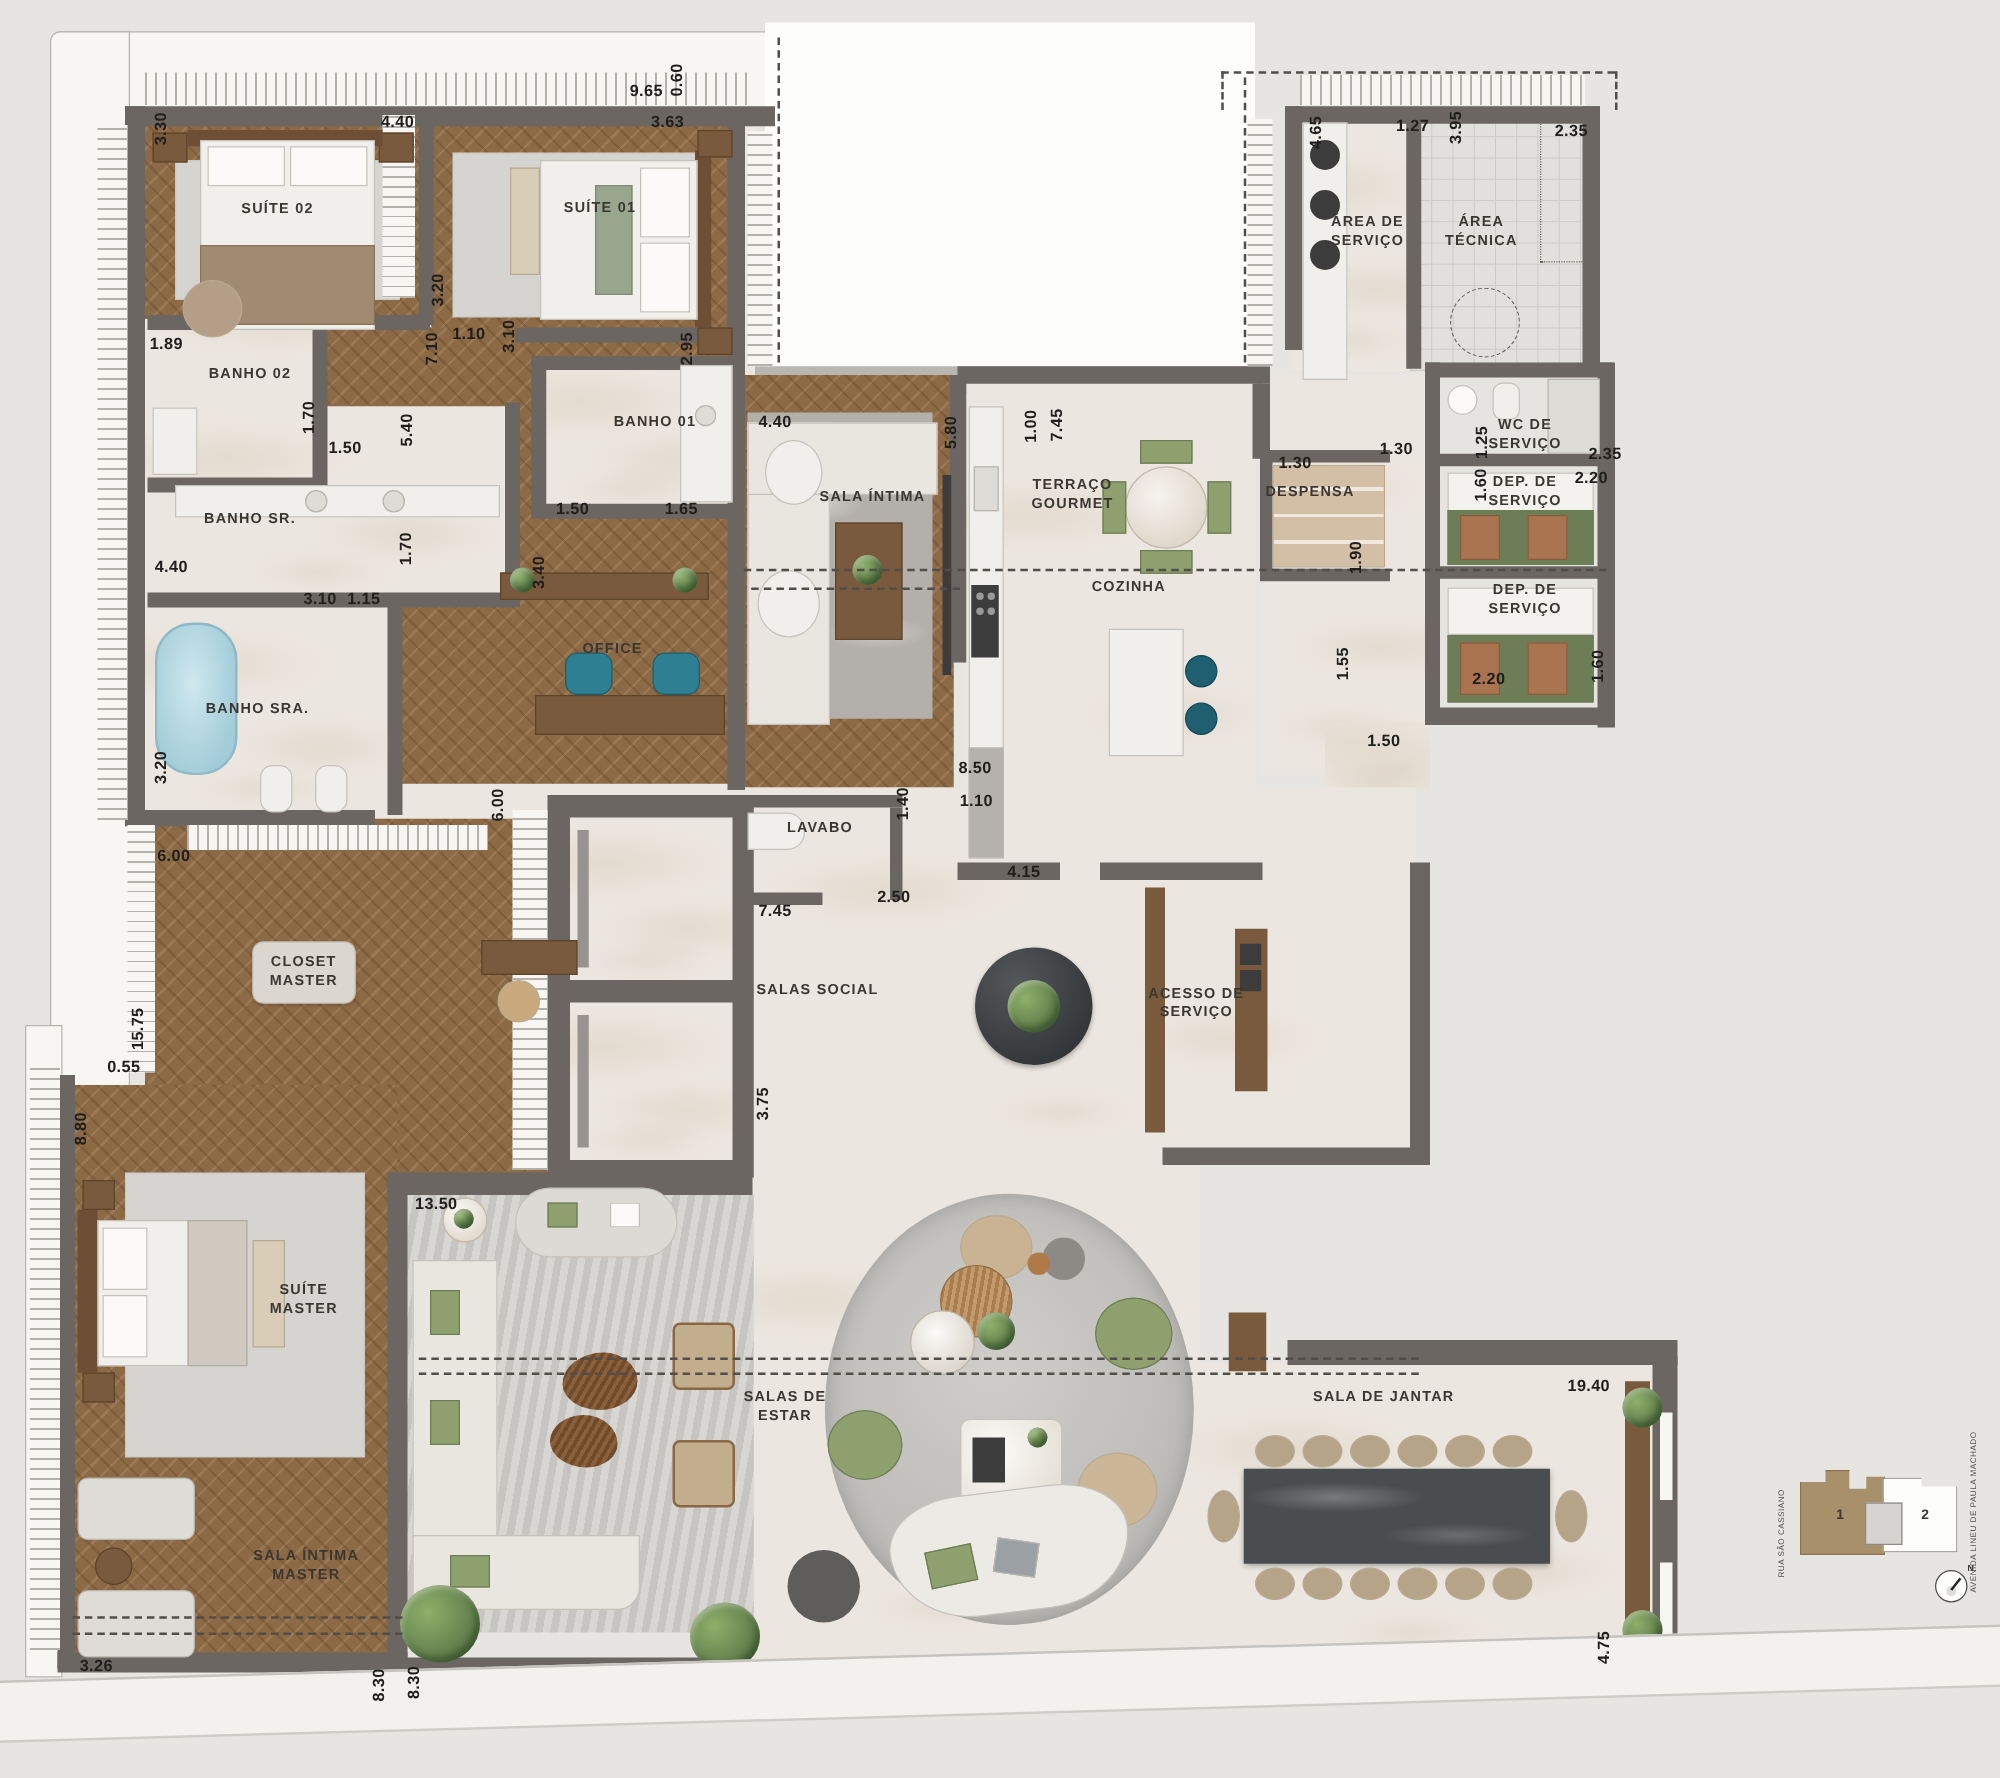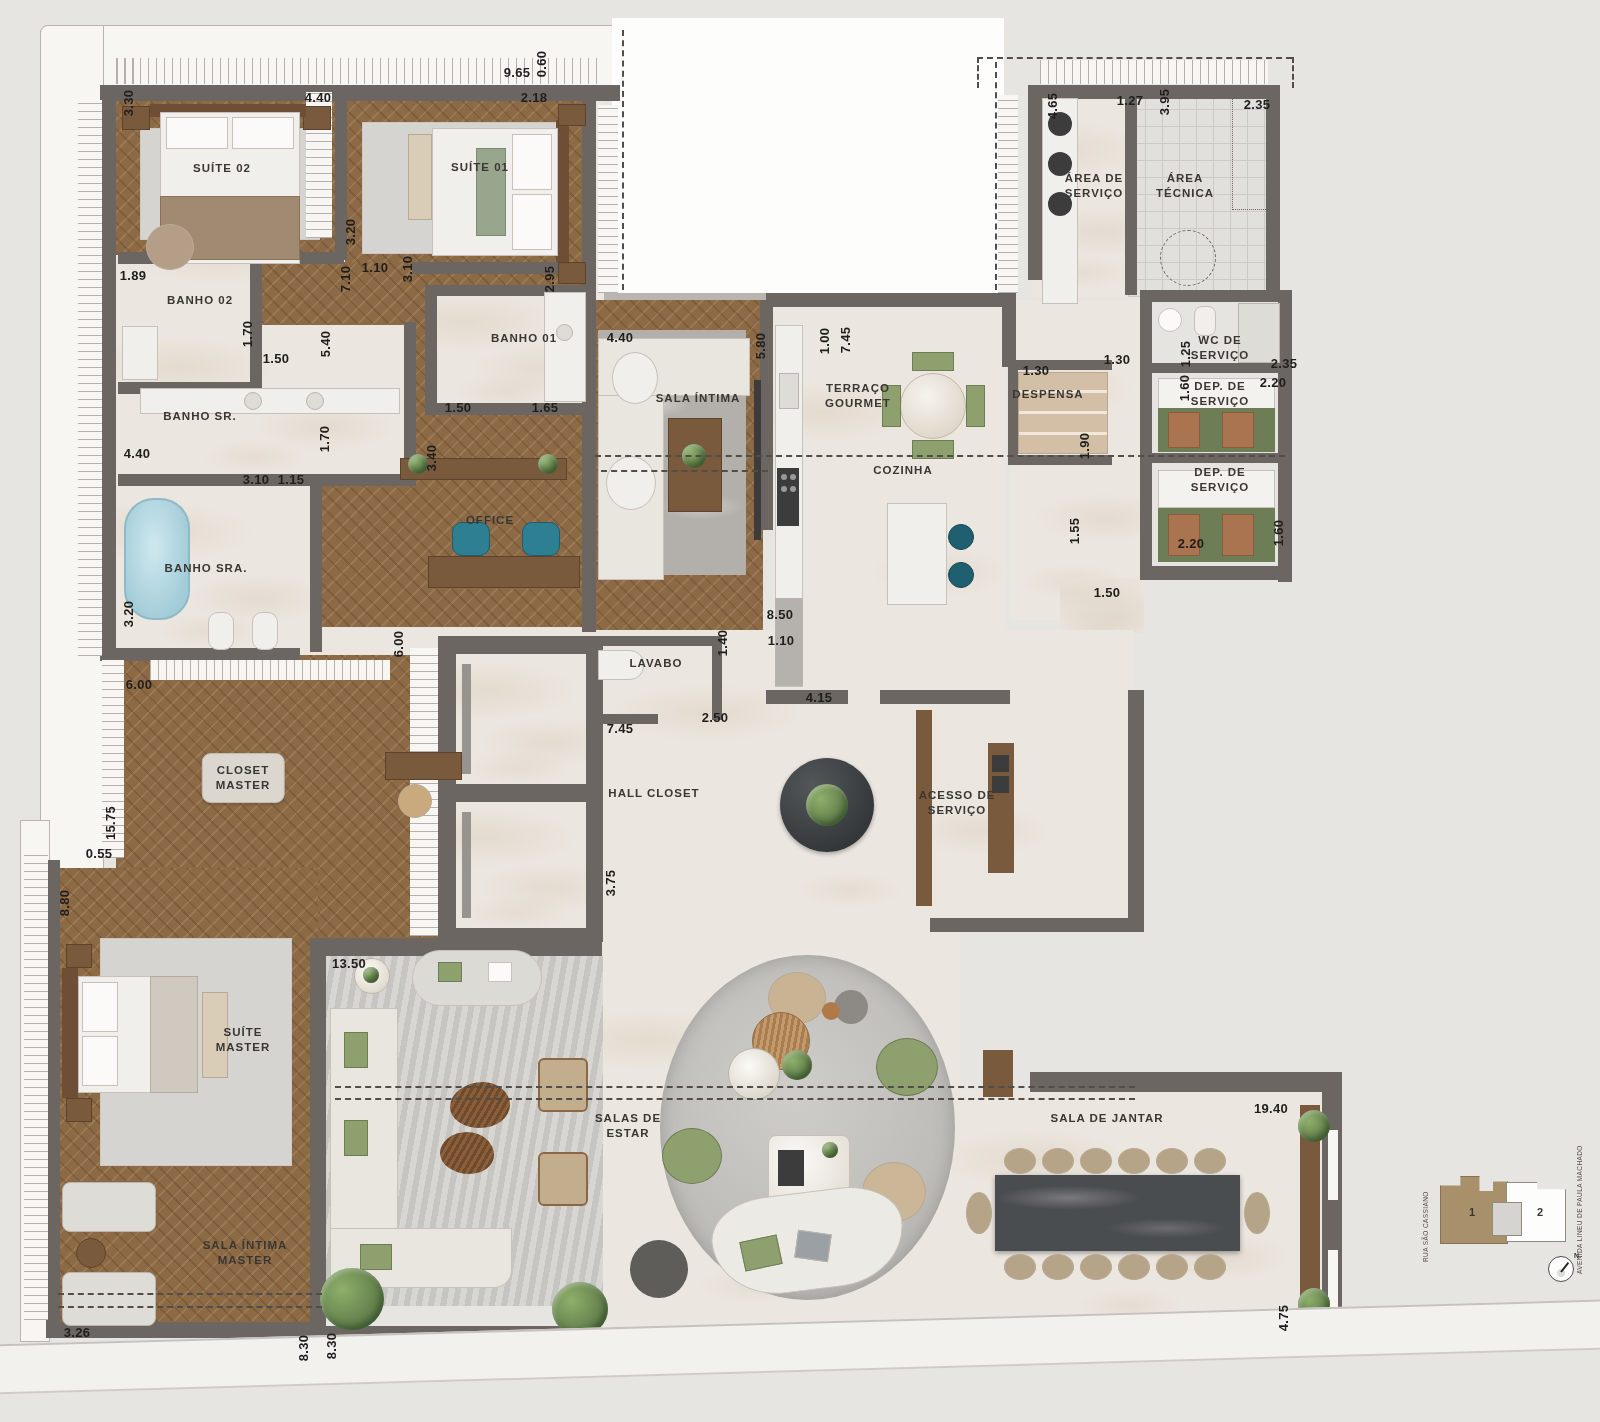--- a/index.html
+++ b/index.html
@@ -380,39 +380,39 @@
 SERVIÇO</div>
       <div class="room-label" style="left: 1185px; top: 186px;">ÁREA
 TÉCNICA</div>
       <div class="room-label" style="left: 1220px; top: 348px;">WC DE
 SERVIÇO</div>
       <div class="room-label" style="left: 1220px; top: 394px;">DEP. DE
 SERVIÇO</div>
       <div class="room-label" style="left: 1220px; top: 480px;">DEP. DE
 SERVIÇO</div>
       <div class="room-label" style="left: 656px; top: 663px;">LAVABO</div>
-      <div class="room-label" style="left: 654px; top: 793px;">HALL CLOSET</div>
+      <div class="room-label" style="left: 654px; top: 793px;">SALAS SOCIAL</div>
       <div class="room-label" style="left: 957px; top: 803px;">ACESSO DE
 SERVIÇO</div>
       <div class="room-label badge" style="left: 243px; top: 778px;">CLOSET
 MASTER</div>
       <div class="room-label" style="left: 243px; top: 1040px;">SUÍTE
 MASTER</div>
       <div class="room-label" style="left: 245px; top: 1253px;">SALA ÍNTIMA
 MASTER</div>
       <div class="room-label" style="left: 628px; top: 1126px;">SALAS DE
 ESTAR</div>
       <div class="room-label" style="left: 1107px; top: 1118px;">SALA DE JANTAR</div>
     </div>
   <div id="dim-labels">
       <div class="dim" style="left: 517px; top: 72px;">9.65</div>
       <div class="dim v" style="left: 541px; top: 64px;">0.60</div>
       <div class="dim v" style="left: 128px; top: 103px;">3.30</div>
       <div class="dim" style="left: 318px; top: 97px;">4.40</div>
-      <div class="dim" style="left: 534px; top: 97px;">2.18</div>
+      <div class="dim" style="left: 534px; top: 97px;">3.63</div>
       <div class="dim v" style="left: 350px; top: 232px;">3.20</div>
       <div class="dim" style="left: 133px; top: 275px;">1.89</div>
       <div class="dim v" style="left: 345px; top: 279px;">7.10</div>
       <div class="dim" style="left: 375px; top: 267px;">1.10</div>
       <div class="dim v" style="left: 407px; top: 269px;">3.10</div>
       <div class="dim v" style="left: 549px; top: 279px;">2.95</div>
       <div class="dim v" style="left: 247px; top: 334px;">1.70</div>
       <div class="dim" style="left: 276px; top: 358px;">1.50</div>
       <div class="dim v" style="left: 325px; top: 344px;">5.40</div>
       <div class="dim" style="left: 458px; top: 407px;">1.50</div>

